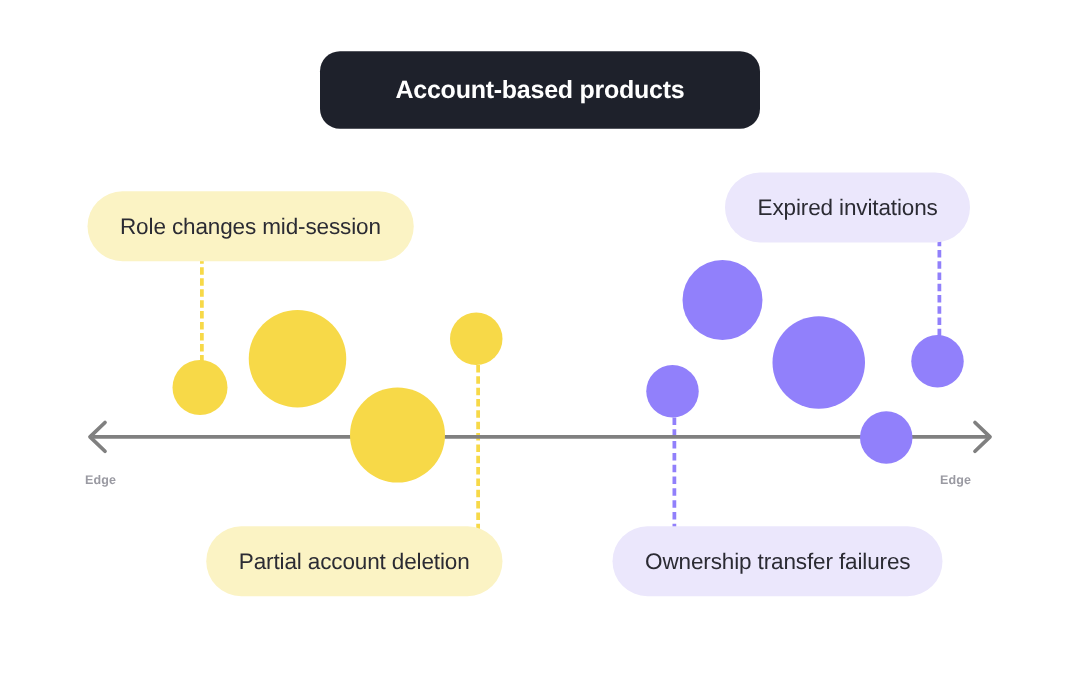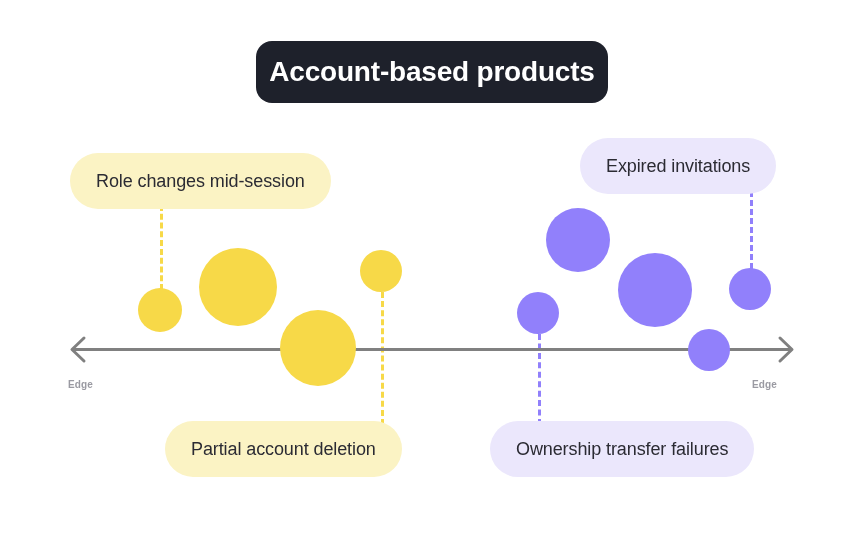--- a/index.html
+++ b/index.html
@@ -30,21 +30,21 @@
     height: 62px;
     background: #1e212b;
     border-radius: 16px;
     display: flex;
     align-items: center;
     justify-content: center;
     box-sizing: border-box;
   }
   .title-pill .title-text {
     color: #ffffff;
-    font-size: 28px;
+    font-size: 20px;
     font-weight: bold;
     letter-spacing: -0.2px;
     white-space: nowrap;
   }
 
   
   .axis {
     position: absolute;
     left: 64px;
     top: 330px;

